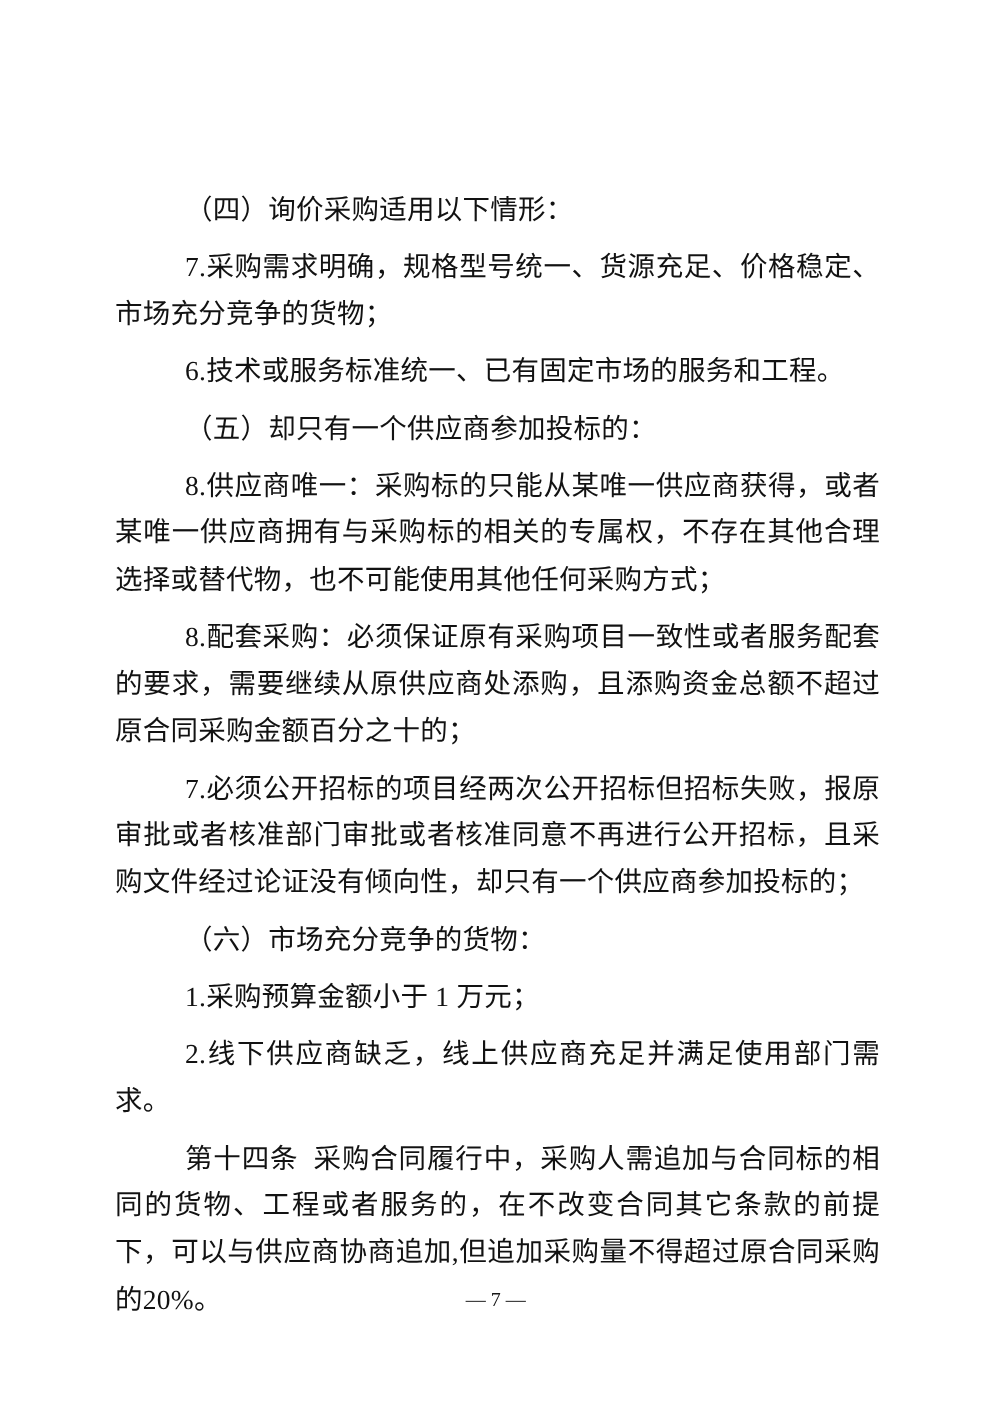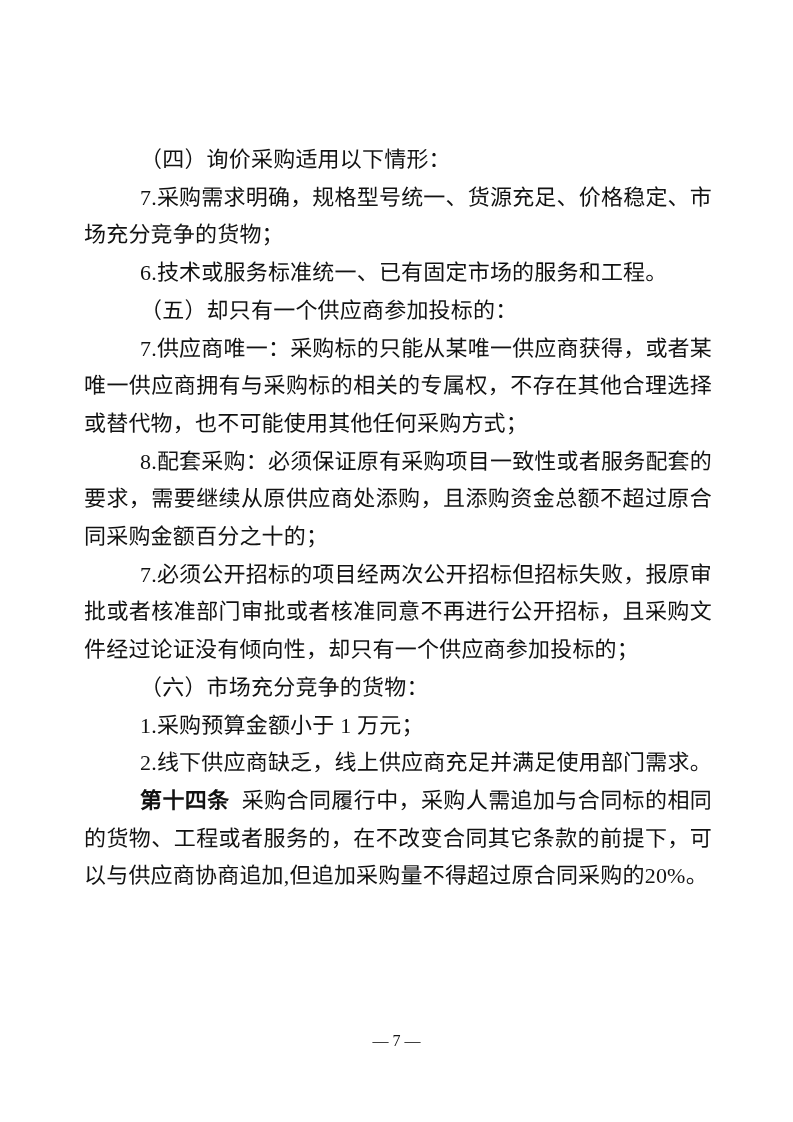--- a/index.html
+++ b/index.html
@@ -21,26 +21,26 @@
     left: 84px;
     top: 141px;
     width: 628px;
     font-size: 22px;
     line-height: 37.7px;
     text-align: justify;
     text-justify: inter-ideograph;
     letter-spacing: 0.2px;
   }
   .content p {
-    margin: 0;
+    margin: 8px;
     padding: 0;
     text-indent: 56px;
   }
   .article-no {
-    font-weight: 700;
+    font-weight: 400;
     margin-right: 0.55em;
   }
   .footer {
     position: absolute;
     left: 0;
     right: 0;
     top: 1031px;
     text-align: center;
     font-size: 16px;
     line-height: 20px;
@@ -49,21 +49,21 @@
 </style>
 </head>
 <body>
 
 <div class="page">
   <div class="content">
     <p>（四）询价采购适用以下情形：</p>
     <p>7.采购需求明确，规格型号统一、货源充足、价格稳定、市场充分竞争的货物；</p>
     <p>6.技术或服务标准统一、已有固定市场的服务和工程。</p>
     <p>（五）却只有一个供应商参加投标的：</p>
-    <p>7.供应商唯一：采购标的只能从某唯一供应商获得，或者某唯一供应商拥有与采购标的相关的专属权，不存在其他合理选择或替代物，也不可能使用其他任何采购方式；</p>
+    <p>8.供应商唯一：采购标的只能从某唯一供应商获得，或者某唯一供应商拥有与采购标的相关的专属权，不存在其他合理选择或替代物，也不可能使用其他任何采购方式；</p>
     <p>8.配套采购：必须保证原有采购项目一致性或者服务配套的要求，需要继续从原供应商处添购，且添购资金总额不超过原合同采购金额百分之十的；</p>
     <p>7.必须公开招标的项目经两次公开招标但招标失败，报原审批或者核准部门审批或者核准同意不再进行公开招标，且采购文件经过论证没有倾向性，却只有一个供应商参加投标的；</p>
     <p>（六）市场充分竞争的货物：</p>
     <p>1.采购预算金额小于 1 万元；</p>
     <p>2.线下供应商缺乏，线上供应商充足并满足使用部门需求。</p>
     <p>
       <span class="article-no">第十四条</span><span>采购合同履行中，采购人需追加与合同标的相同的货物、工程或者服务的，在不改变合同其它条款的前提下，可以与供应商协商追加,但追加采购量不得超过原合同采购的20%。</span>
     </p>
   </div>
   <div class="footer">

